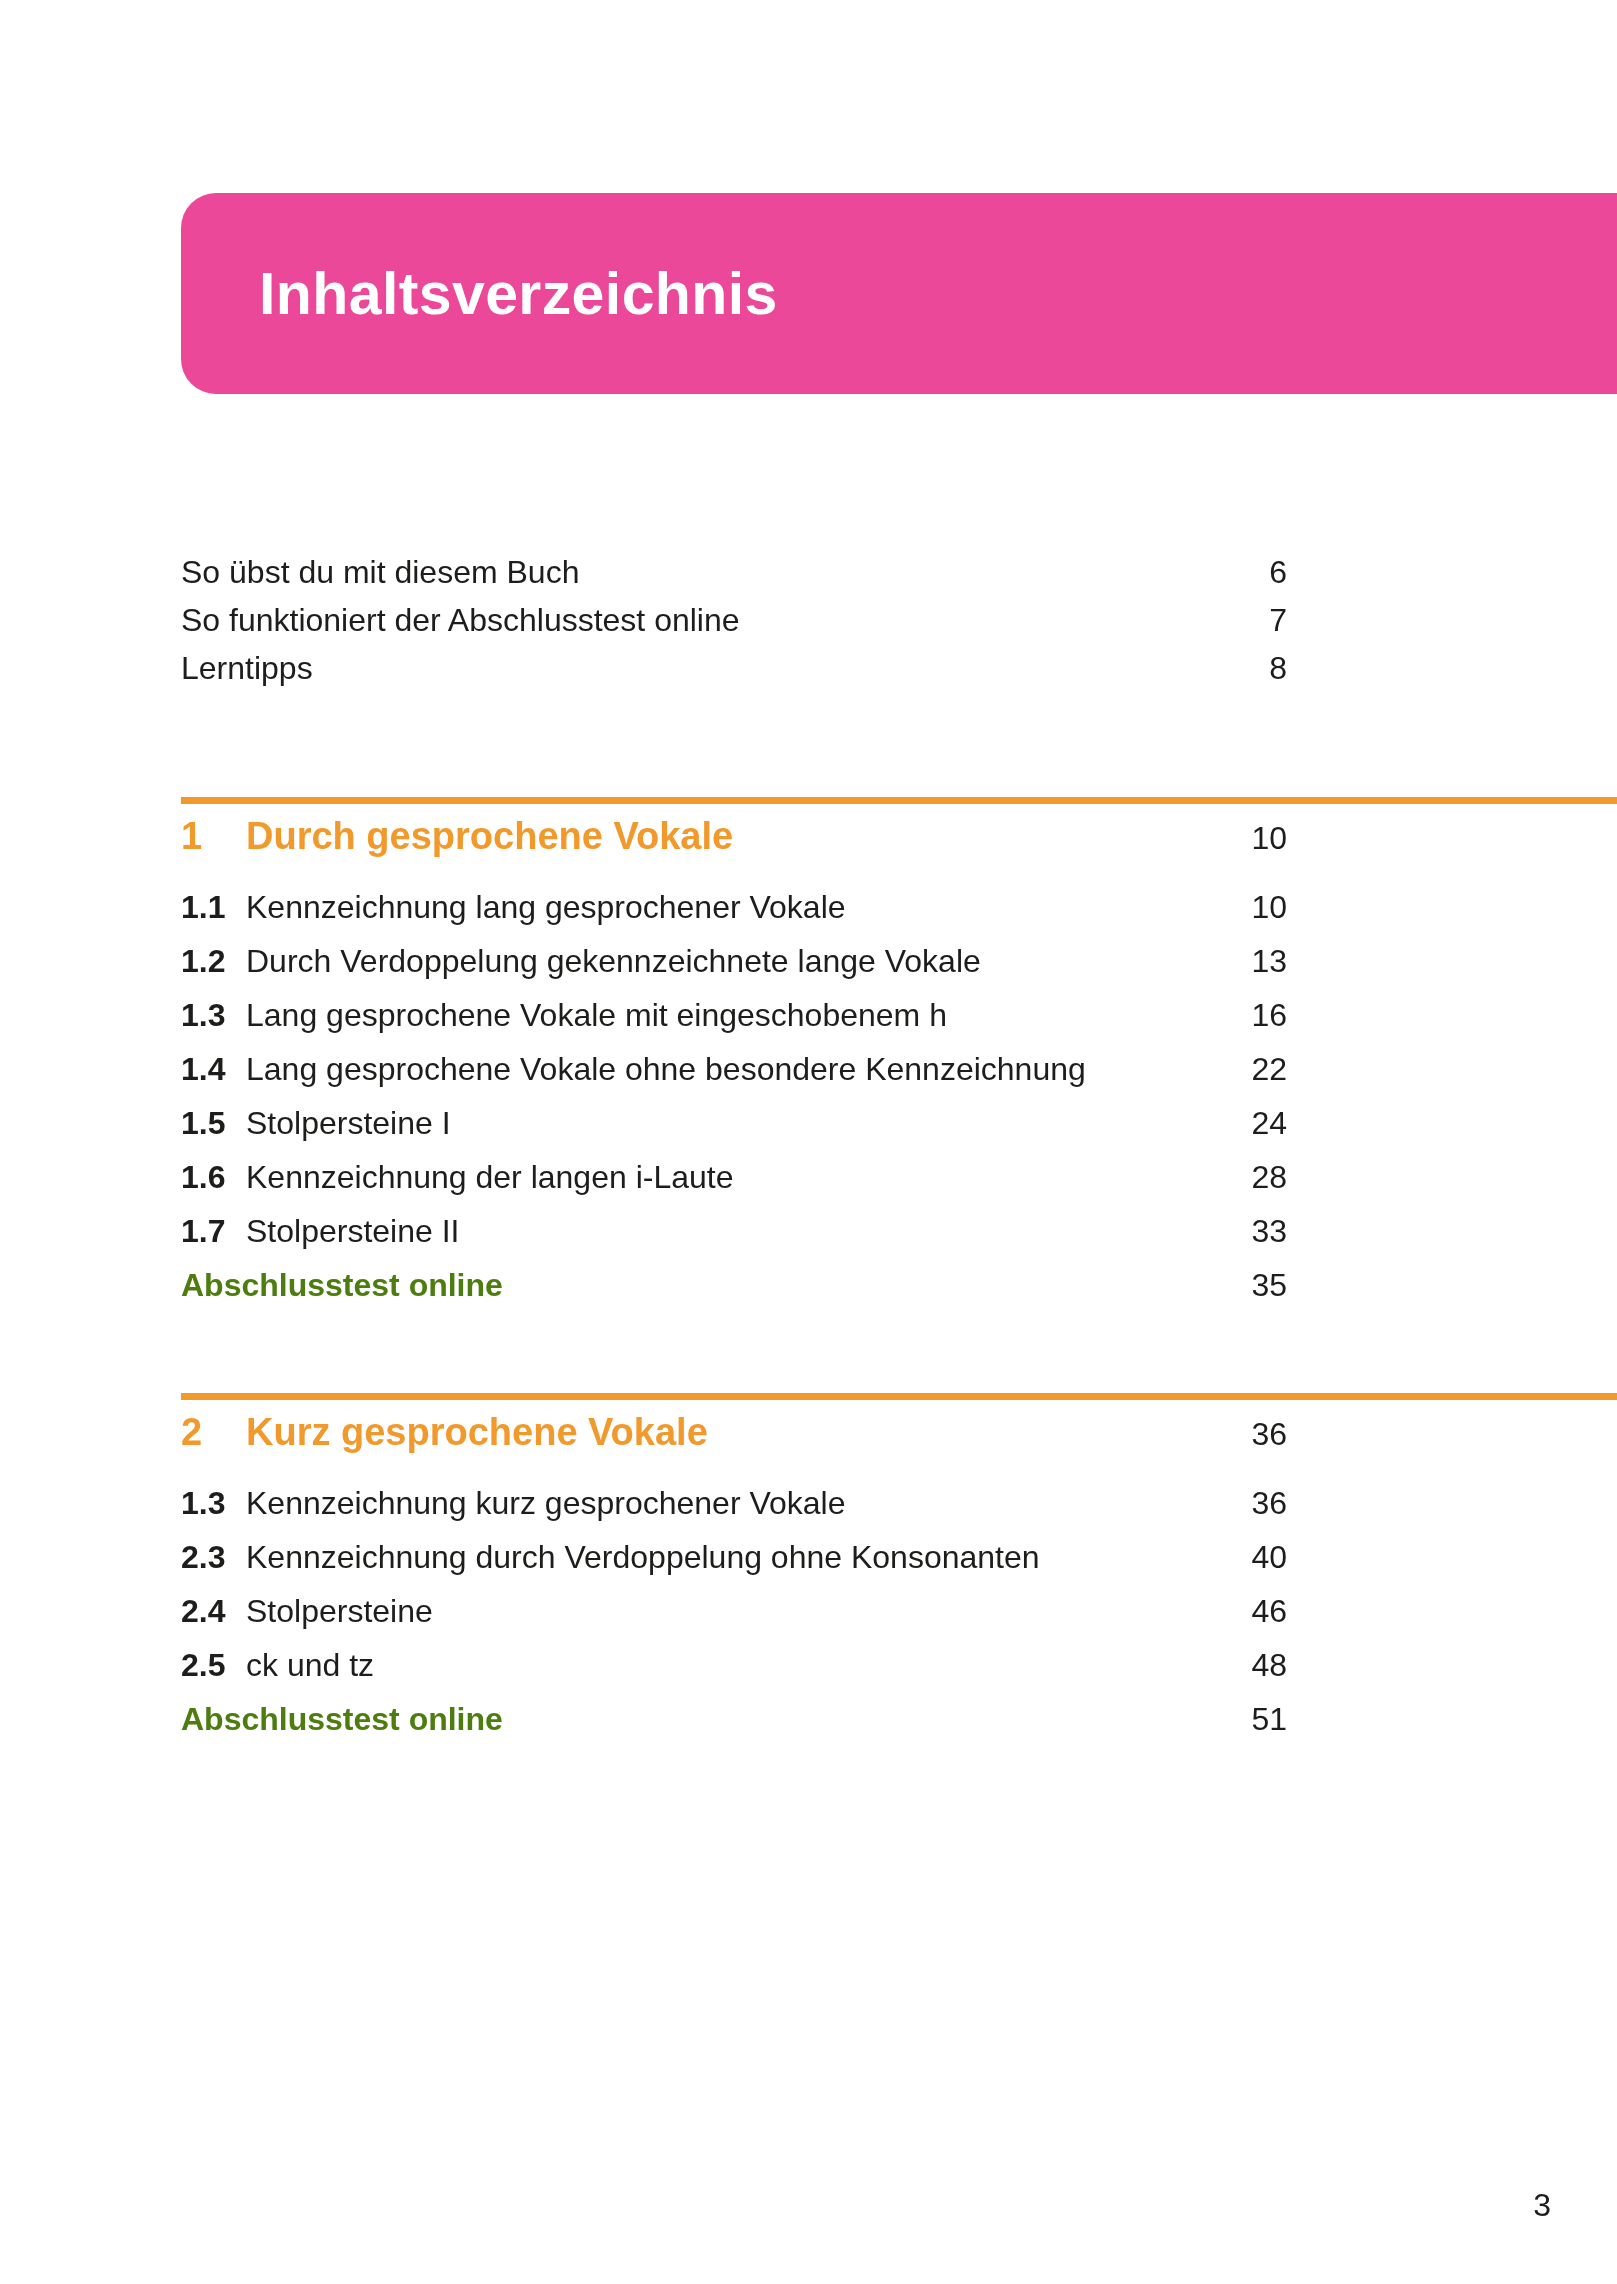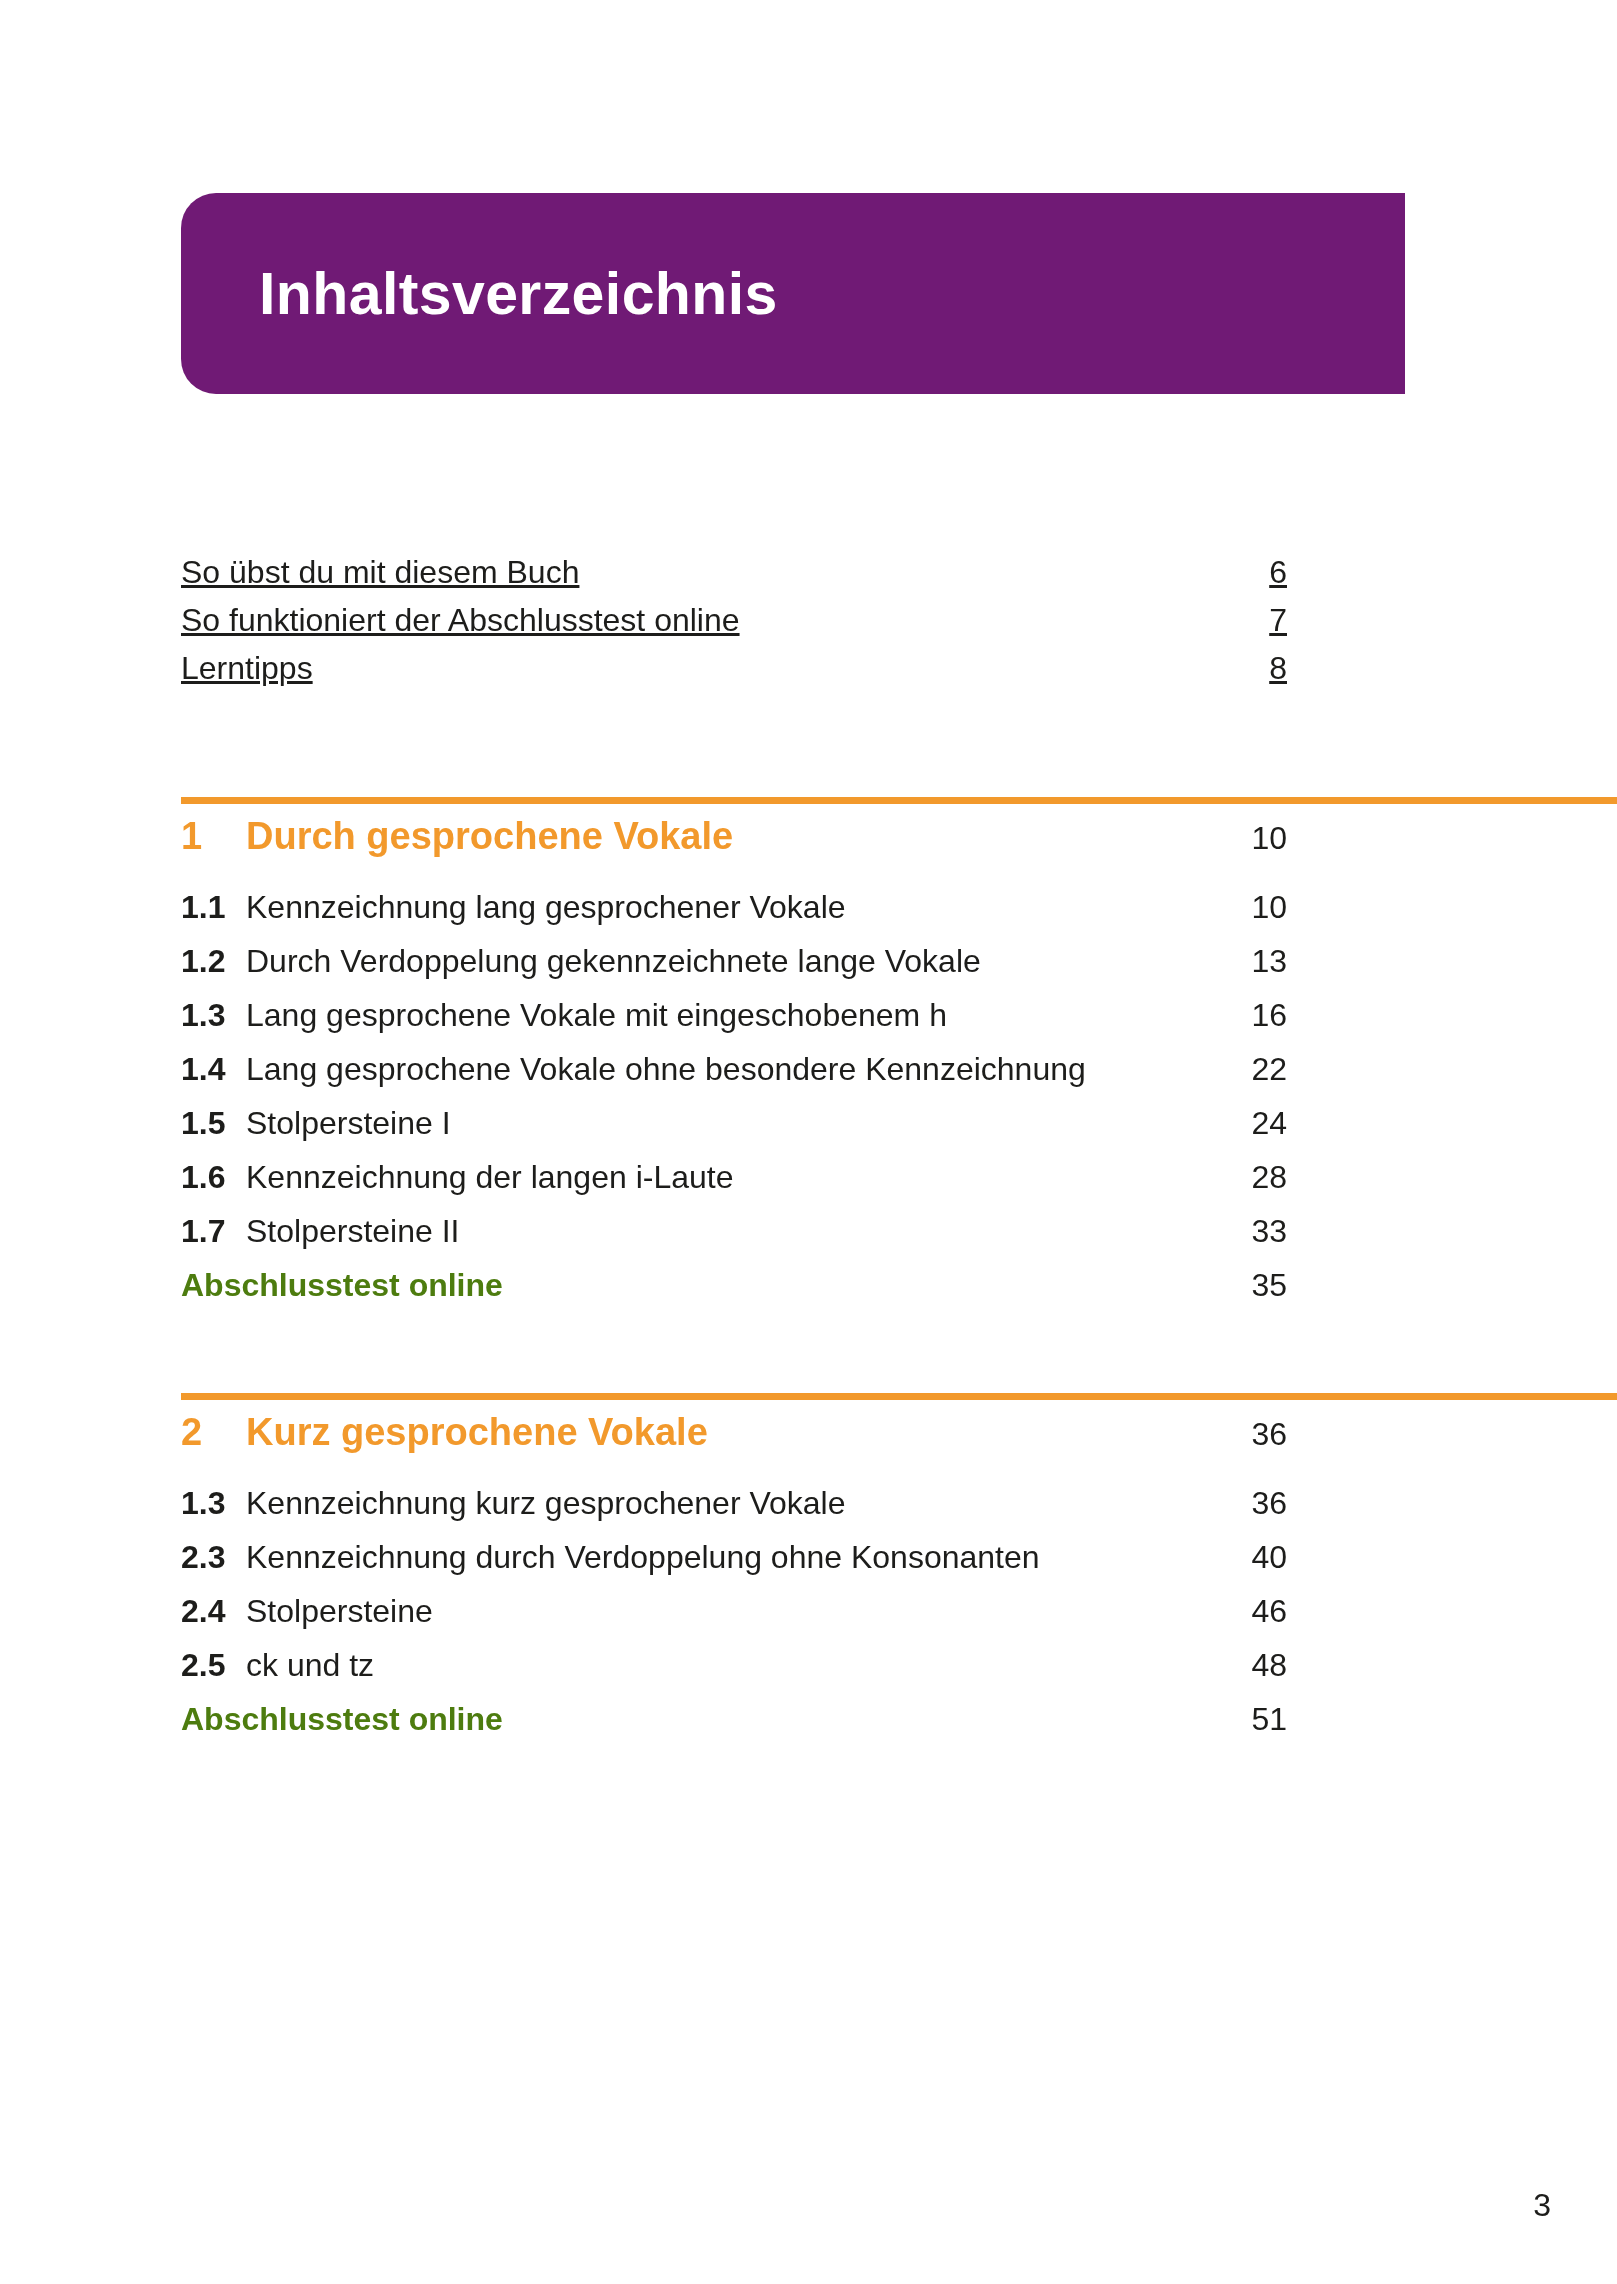--- a/index.html
+++ b/index.html
@@ -10,22 +10,22 @@
     position: relative;
     font-family: "Liberation Sans", sans-serif;
     color: #1d1d1b;
     overflow: hidden;
   }
 
   
   .banner {
     position: absolute;
     top: 193px; left: 181px;
-    width: 1224px; height: 201px;
-    background: #701a75;
+    width: 1436px; height: 201px;
+    background: #ec4899;
     border-radius: 35px 0 0 35px;
     display: flex; align-items: center;
   }
   .banner-title {
     padding-left: 78px;
     font-size: 59px; font-weight: 700;
     color: #ffffff;
     letter-spacing: 0.4px;
   }
 
@@ -34,21 +34,21 @@
     display: flex; align-items: baseline;
     width: 1106px;
     font-size: 32px; line-height: 33px;
   }
   .row .num  { flex: none; width: 65px; font-weight: 700; }
   .row .label{ flex: 1 1 auto; padding-right: 16px; }
   .row .pg   { flex: none; min-width: 52px; text-align: right; font-weight: 400; color: #1d1d1b; }
 
   
   .intro {
-    position: absolute; left: 181px; top: 556px; text-decoration: underline;
+    position: absolute; left: 181px; top: 556px;
   }
   .intro .row { height: 48px; }
 
   
   .toc-section { position: absolute; left: 181px; }
   .rule { width: 1436px; height: 7.3px; background: #f2992c; }
   .heading {
     margin-top: 13px; height: 39px;
     font-size: 38px; line-height: 39px;
   }

